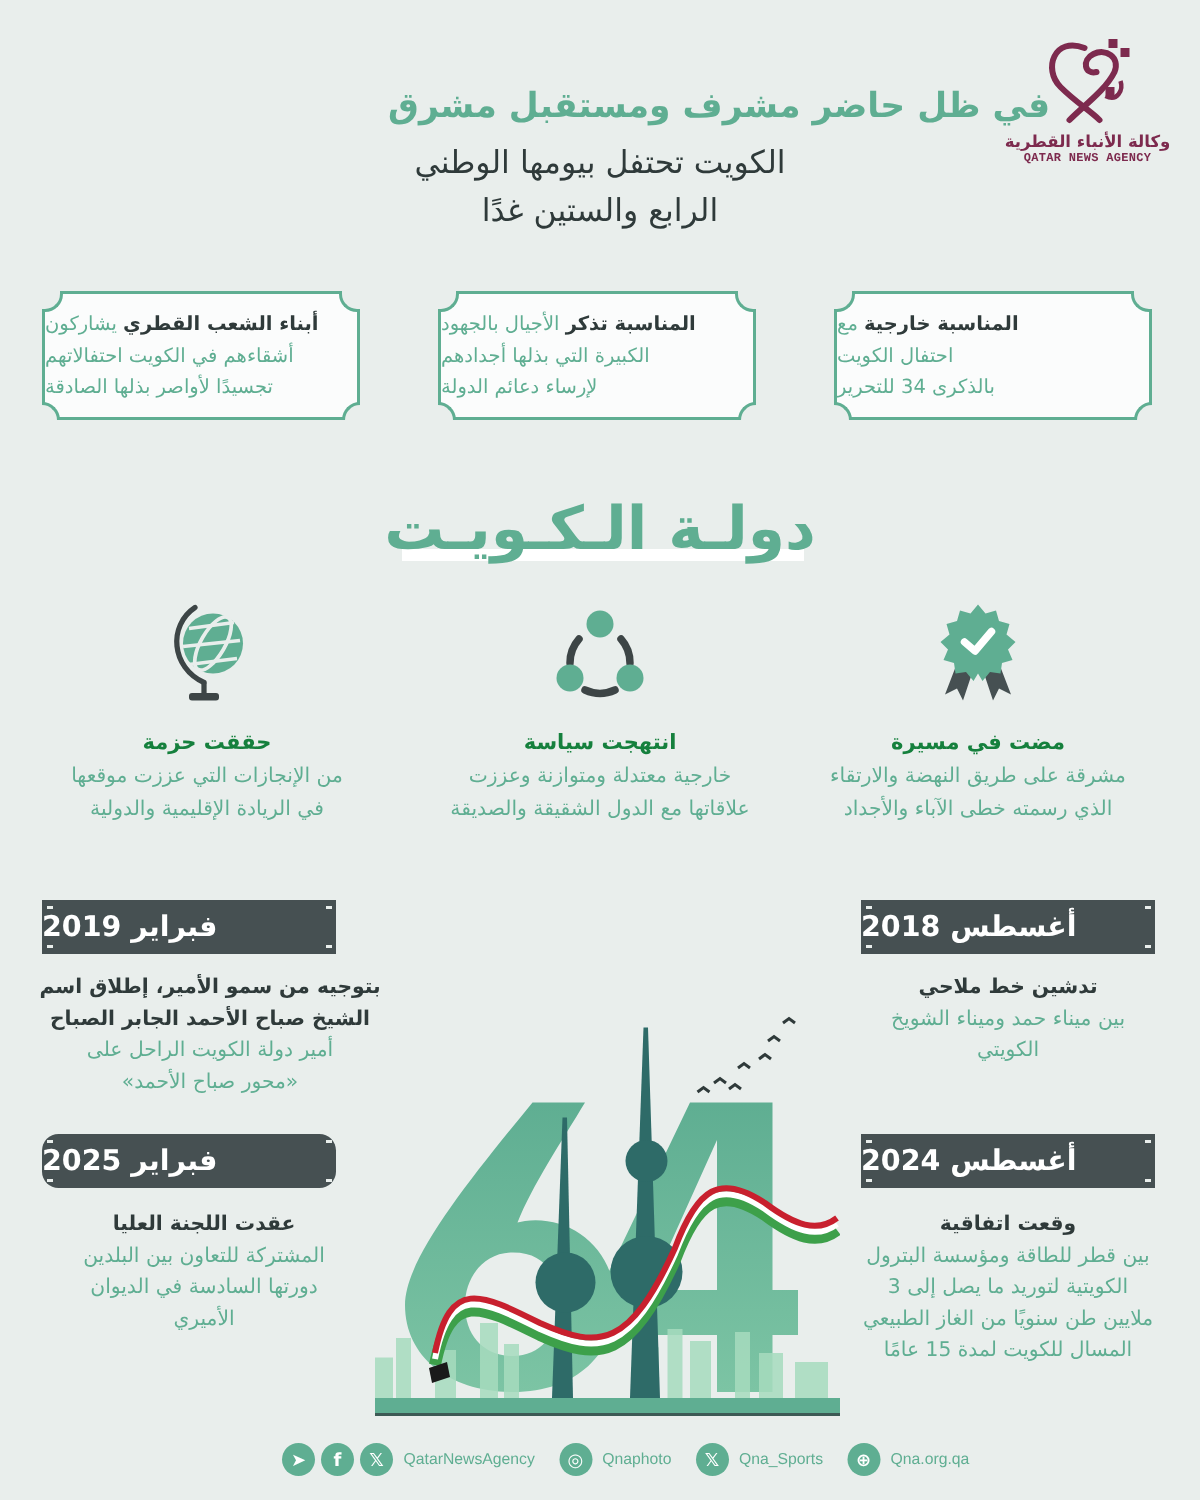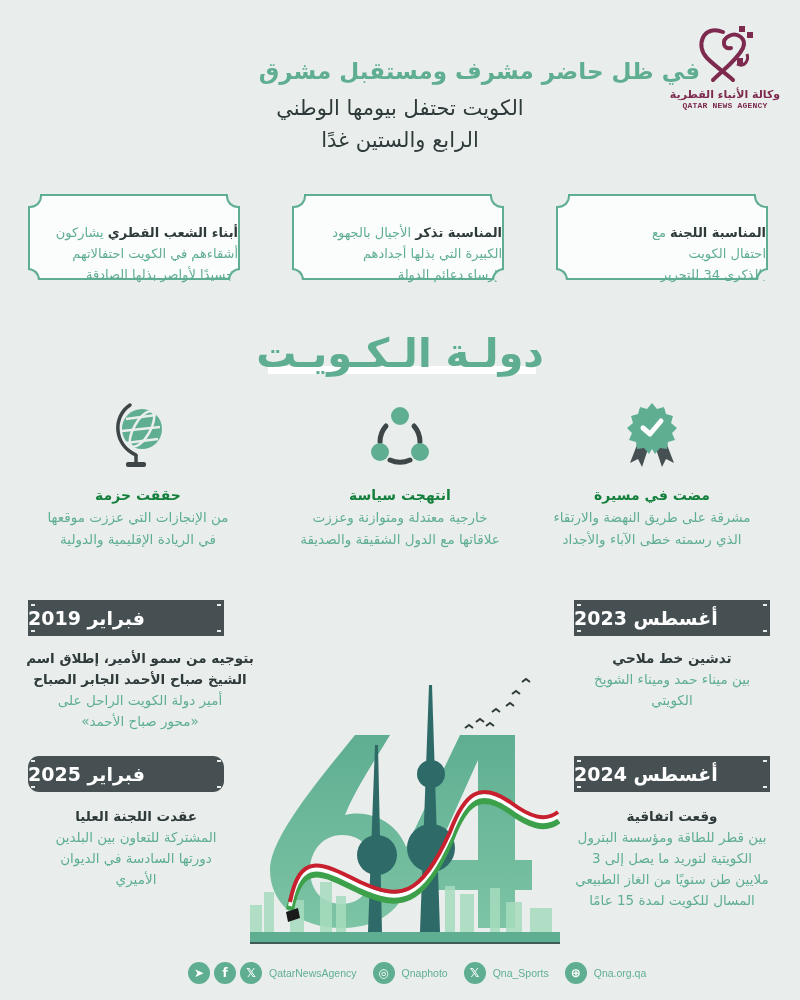--- a/index.html
+++ b/index.html
@@ -21,24 +21,24 @@
     .logo-en { font-size: 8px; color: #7d2a4e; font-weight: bold; letter-spacing: 0.2px; font-family: Liberation Mono, monospace; }
 
     .headline { left: 100px; width: 600px; top: 58px; text-align: right; font-size: 23px; font-weight: bold; color: #5fae92; }
     .subline { left: 150px; width: 500px; top: 92px; text-align: center; font-size: 21px; color: #2f3a3a; line-height: 32px; }
 
     
     .card {
       top: 194px; width: 212px; height: 86px;
       border: 2px solid #5fae92;
       background: #fbfcfc;
-      text-align: right;
+      text-align: left;
       font-size: 13px;
       line-height: 21px;
-      padding-top: 26px;
+      padding-top: 10px;
     }
     .card::before, .card::after, .card .c1, .card .c2 {
       content: ""; position: absolute; width: 12px; height: 12px;
       background: #e9eeec; border: 2px solid #5fae92;
     }
     .card::before { top: -2px; left: -2px; border-radius: 0 0 12px 0; border-top: none; border-left: none; }
     .card::after { top: -2px; right: -2px; border-radius: 0 0 0 12px; border-top: none; border-right: none; }
     .card .c1 { bottom: -2px; left: -2px; border-radius: 0 12px 0 0; border-bottom: none; border-left: none; }
     .card .c2 { bottom: -2px; right: -2px; border-radius: 12px 0 0 0; border-bottom: none; border-right: none; }
     .card b { color: #2f3a3a; }
@@ -96,21 +96,21 @@
 
 <div class="abs headline">في ظل حاضر مشرف ومستقبل مشرق</div>
 <div class="abs subline">
   <div>الكويت تحتفل بيومها الوطني</div>
   <div>الرابع والستين غدًا</div>
 </div>
 
 <div class="abs card" style="left:556px;">
   <i class="c1"></i>
     <i class="c2"></i>
-  <div><b>المناسبة اللجنة</b><span class="g"> مع</span></div>
+  <div><b>المناسبة خارجية</b><span class="g"> مع</span></div>
   <div class="green">احتفال الكويت</div>
   <div class="green">بالذكرى 34 للتحرير</div>
 </div>
 <div class="abs card" style="left:292px;">
   <i class="c1"></i>
     <i class="c2"></i>
   <div><b>المناسبة تذكر</b><span class="g"> الأجيال بالجهود</span></div>
   <div class="green">الكبيرة التي بذلها أجدادهم</div>
   <div class="green">لإرساء دعائم الدولة</div>
 </div>
@@ -166,21 +166,21 @@
       <path d="M22 4 C4 16, 6 44, 28 54" fill="none" stroke="#3d4546" stroke-width="3.5" stroke-linecap="round"></path>
       <line x1="28" y1="54" x2="28" y2="62" stroke="#3d4546" stroke-width="3.5"></line>
       <rect x="18" y="61" width="20" height="5" rx="2" fill="#3d4546"></rect>
     </svg>
   </div>
   <div class="ft">حققت حزمة</div>
   <div class="fd">من الإنجازات التي عززت موقعها</div>
   <div class="fd">في الريادة الإقليمية والدولية</div>
 </div>
 
-<div class="abs banner" style="left:574px; top:600px;">أغسطس 2023</div>
+<div class="abs banner" style="left:574px; top:600px;">أغسطس 2018</div>
 <div class="abs tl-body" style="left:542px; top:648px;">
   <div class="h">تدشين خط ملاحي</div>
   <div class="d">بين ميناء حمد وميناء الشويخ</div>
   <div class="d">الكويتي</div>
 </div>
 
 <div class="abs banner" style="left:28px; top:600px;">فبراير 2019</div>
 <div class="abs tl-body" style="left:0px; top:648px; width:280px;">
   <div class="h">بتوجيه من سمو الأمير، إطلاق اسم</div>
   <div class="h">الشيخ صباح الأحمد الجابر الصباح</div>

